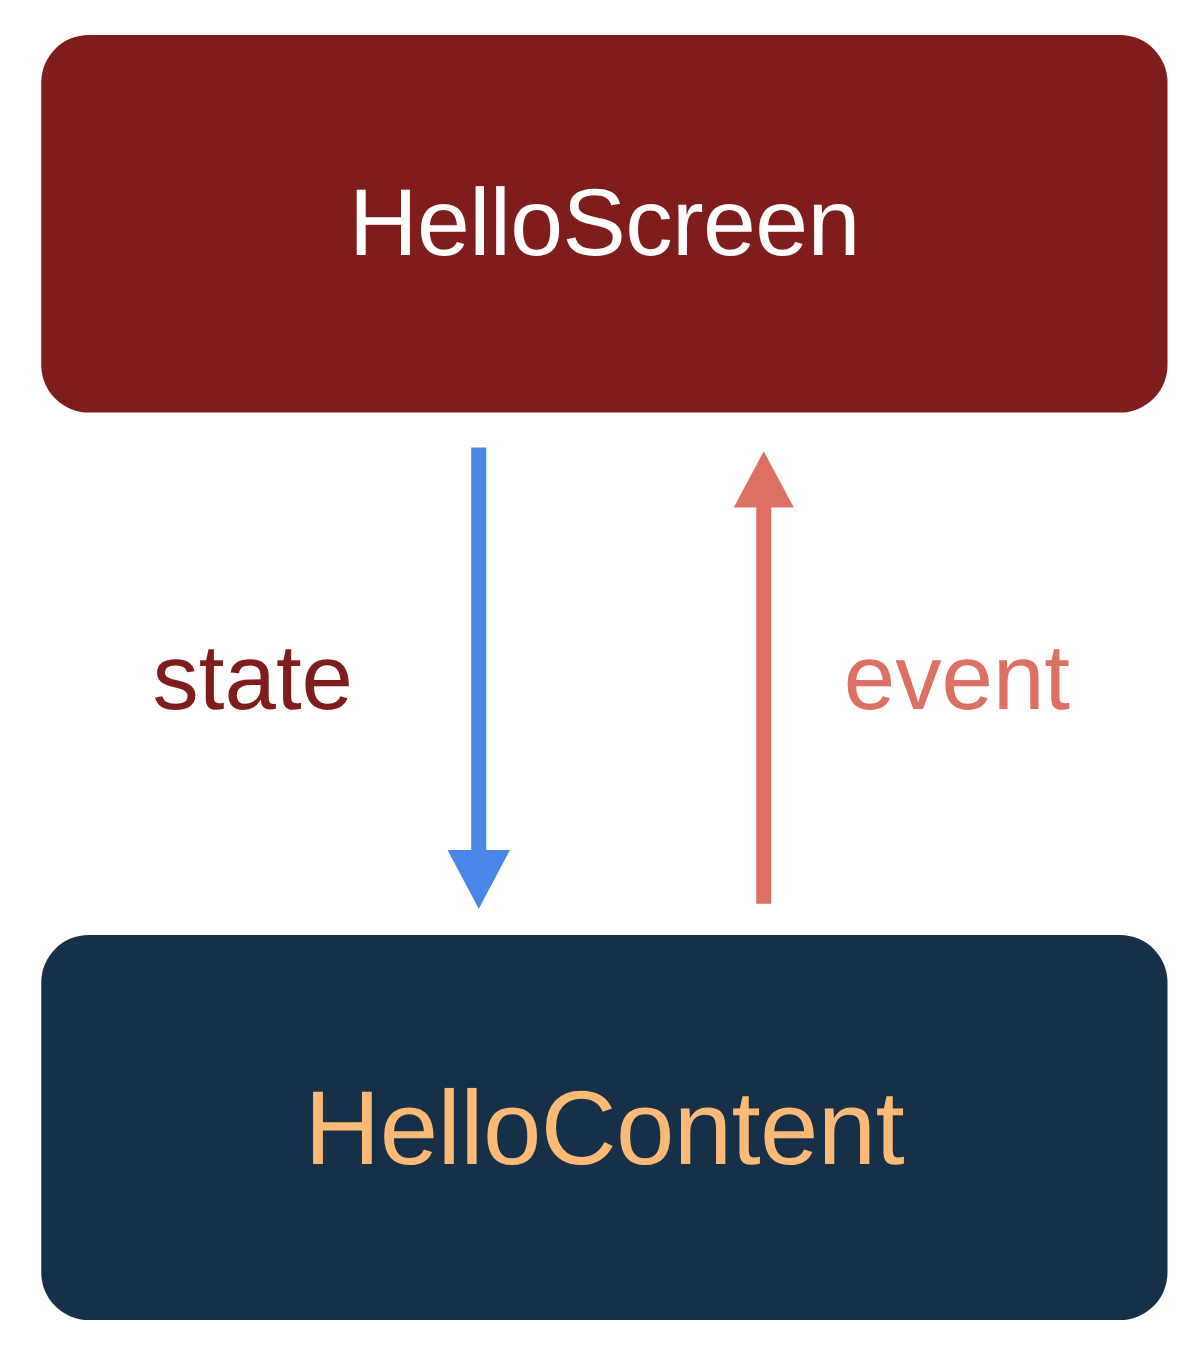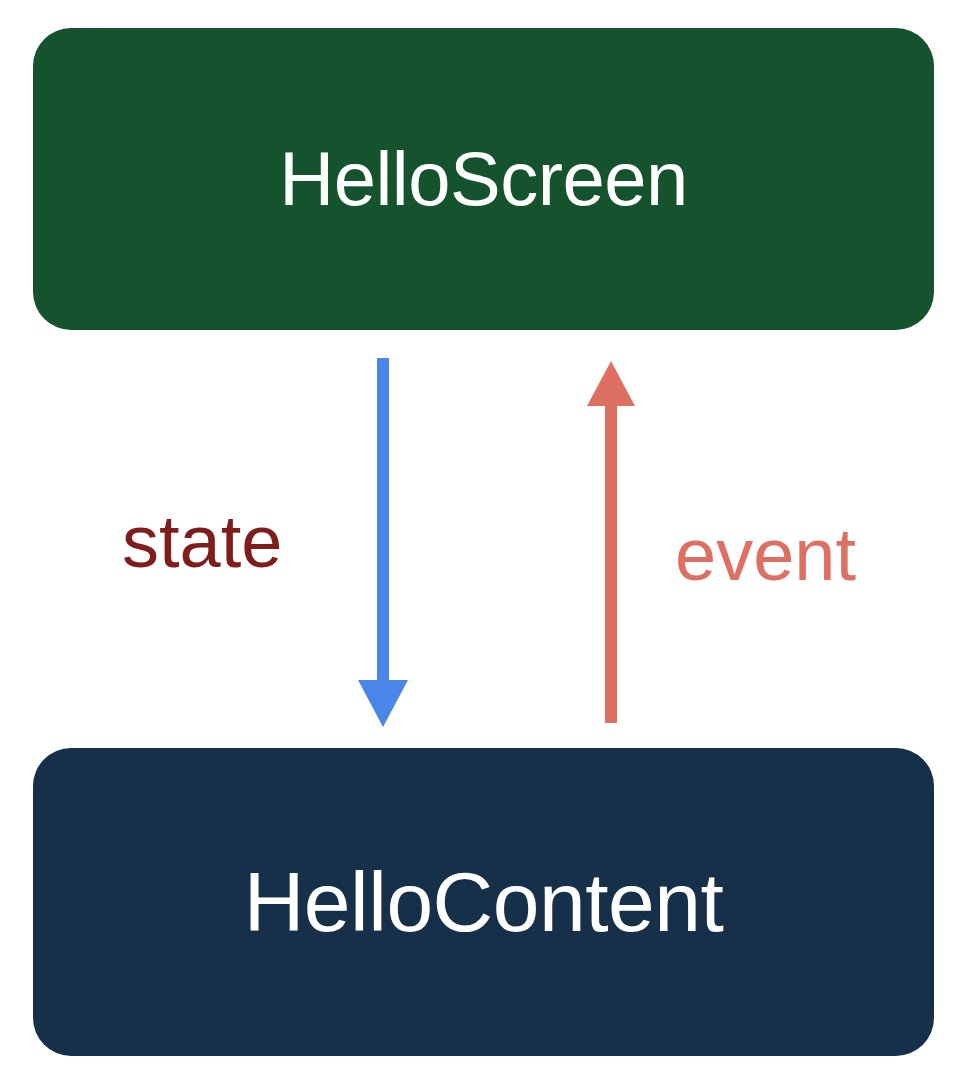--- a/index.html
+++ b/index.html
@@ -73,30 +73,30 @@
     white-space: nowrap;
     letter-spacing: 0px;
   }
   #edge-label-state {
     left: 122px;
     top: 505px;
     color: #4a86e8;
   }
   #edge-label-event {
     left: 675px;
-    top: 518px;
+    top: 505px;
     color: #dd7063;
   }
 </style>
 </head>
 <body>
 
 <div id="canvas" style="background: rgb(255, 255, 255);">
 
-  <div class="node-box" id="node-hello-screen" style="background: #14532d;">
+  <div class="node-box" id="node-hello-screen" style="background: #7f1d1d;">
     <span class="node-label" style="color: rgb(255, 255, 255);">HelloScreen</span>
   </div>
 
   <svg id="arrow-layer" viewBox="0 0 958 1078">
 
     <g>
       <rect x="377" y="358" width="12" height="324" fill="#4a86e8"></rect>
       <polygon points="358,680 408,680 383,727" fill="#4a86e8"></polygon>
     </g>
 
@@ -104,16 +104,16 @@
       <rect x="605" y="403" width="12" height="320" fill="#dd7063"></rect>
       <polygon points="587,406 635,406 611,361" fill="#dd7063"></polygon>
     </g>
   </svg>
 
   <span class="edge-label" id="edge-label-state" style="color: #7f1d1d;">state</span>
 
   <span class="edge-label" id="edge-label-event" style="color: rgb(221, 112, 99);">event</span>
 
   <div class="node-box" id="node-hello-content" style="background: rgb(22, 48, 74);">
-    <span class="node-label" style="color: #ffffff;">HelloContent</span>
+    <span class="node-label" style="color: #fdba74;">HelloContent</span>
   </div>
 
 </div>
 
 </body></html>

